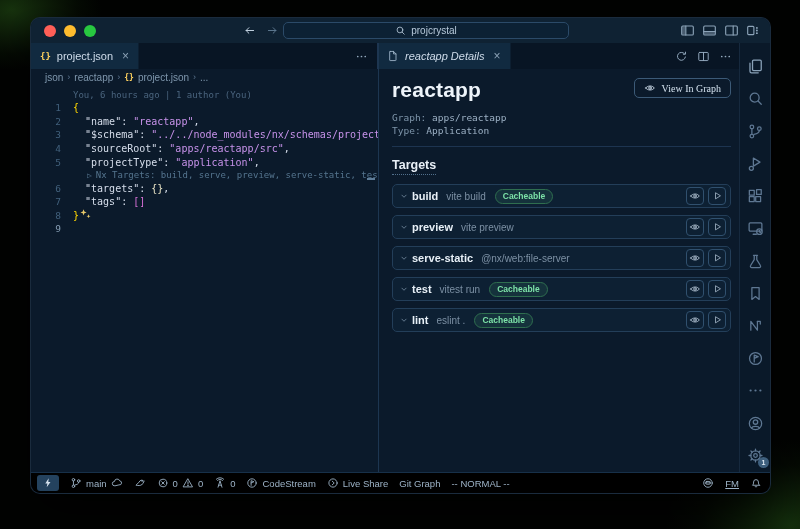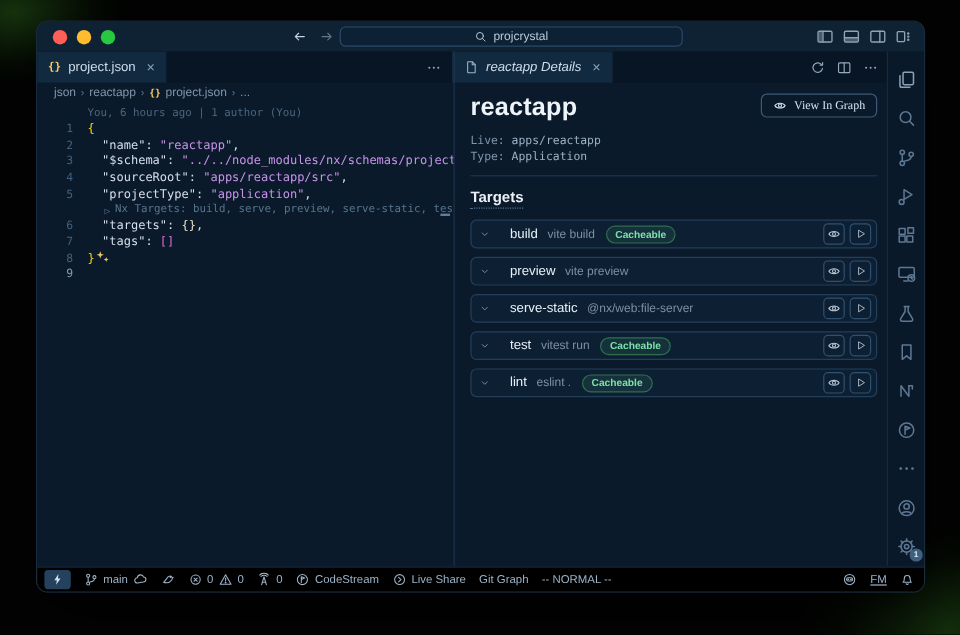--- a/index.html
+++ b/index.html
@@ -73,21 +73,21 @@
     border:1px solid #3c5a77; border-radius:5px; background:transparent; color:#d3e1ee;
     font-size:10px; padding:3px 9px; font-family:Liberation Serif, serif; }
   .d-meta { margin-top:9px; font:9.5px "DejaVu Sans Mono", monospace; color:#7e95aa; line-height:13px; }
   .d-meta .val { color:#9db1c5; }
   .d-divider { border:none; border-top:1px solid #1d3450; margin:9px 2px 8px 0; }
   .d-targets-h { display:inline-block; font-size:12.5px; font-weight:700; color:#e9f0f7;
     border-bottom:1px dotted #51708c; padding-bottom:2px; margin-bottom:9px; }
   .target-card { display:flex; align-items:center; height:24px; margin:0 2px 7px 0;
     background:#0d2033; border:1px solid #233e59; border-radius:5px; padding:0 4px 0 6px; }
   .t-chev { color:#7f96ab; }
-  .t-name { font-size:11px; font-weight:400; color:#e8f0f7; margin-left:16px; }
+  .t-name { font-size:11px; font-weight:700; color:#e8f0f7; margin-left:3px; }
   .t-cmd { font-size:10px; color:#7c90a4; margin-left:8px; }
   .pill { margin-left:9px; font-size:8.5px; font-weight:700; color:#7de2a8;
     background:rgba(110,231,160,.09); border:1px solid #2f6e4f; border-radius:8px; padding:1.5px 7px; }
   .t-actions { margin-left:auto; display:flex; gap:4px; }
   .tbtn { width:18px; height:18px; display:flex; align-items:center; justify-content:center;
     background:transparent; border:1px solid #30506e; border-radius:4px; color:#b2c3d4; padding:0; }
 
   
   .activity { position:absolute; right:0; top:25px; width:31px; bottom:21px; background:#0a1929;
     border-left:1px solid #16293e; display:flex; flex-direction:column; align-items:center; padding-top:7px; }
@@ -270,21 +270,21 @@
           <span class="icn" id="graphEye">
               <svg width="12" height="12" viewBox="0 0 16 16" fill="none" stroke="currentColor" stroke-width="1.2" stroke-linecap="round" stroke-linejoin="round">
                 <path d="M2.3 8c2.2-3.6 9.2-3.6 11.4 0-2.2 3.6-9.2 3.6-11.4 0z"></path>
                 <circle cx="8" cy="8" r="1.7"></circle>
               </svg>
             </span>
           <span>View In Graph</span>
         </button>
       </div>
       <div class="d-meta">
-        <div><span>Live:</span> <span class="val">apps/reactapp</span></div>
+        <div><span>Graph:</span> <span class="val">apps/reactapp</span></div>
         <div><span>Type:</span> <span class="val">Application</span></div>
       </div>
       <hr class="d-divider">
       <div><span class="d-targets-h">Targets</span></div>
       <div id="targetsList">
           <div class="target-card">
             <span class="t-chev icn">
               <svg width="10" height="10" viewBox="0 0 16 16" fill="none" stroke="currentColor" stroke-width="1.2" stroke-linecap="round" stroke-linejoin="round">
                 <path d="M4.6 6.6 8 10l3.4-3.4"></path>
               </svg>

